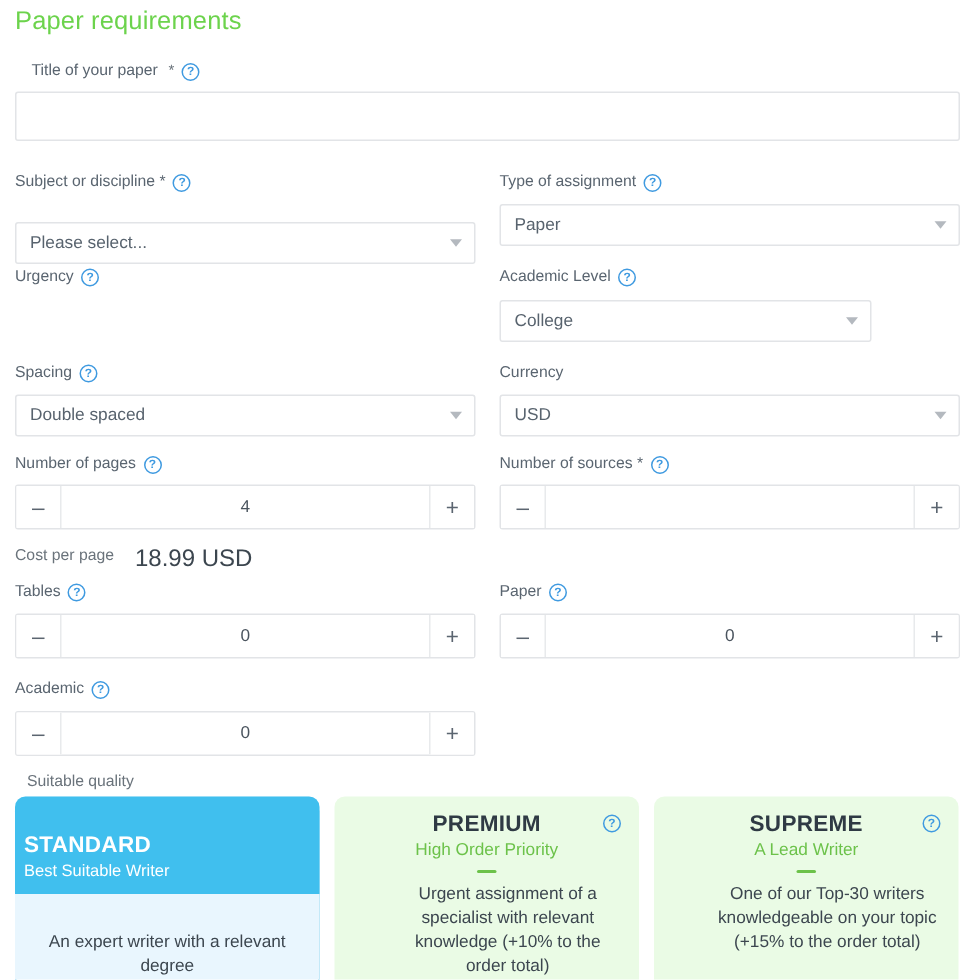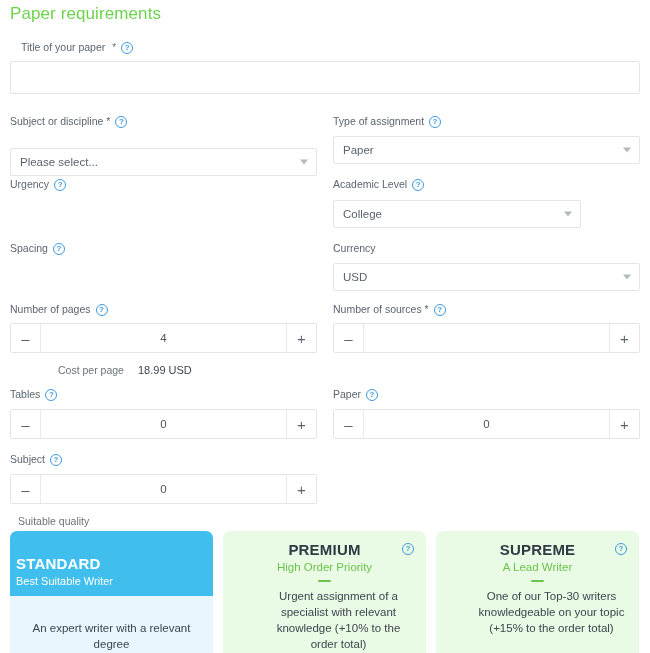--- a/index.html
+++ b/index.html
@@ -62,23 +62,23 @@
     font-size: 15px; color: #5b6570; cursor: pointer; background:#fff;
     user-select: none; line-height: 1;
   }
   .stepper .btn.minus { border-right: 1px solid #e8eaec; }
   .stepper .btn.plus  { border-left: 1px solid #e8eaec; }
   .stepper .val {
     flex: 1 1 auto; display:flex; align-items:center; justify-content:center;
     font-size: 11.5px; color: #4a545e;
   }
 
-  .cost-row { display:flex; gap: 14px; margin-left: 48px; }
+  .cost-row { display:flex; gap: 14px; }
   .cost-label { font-size: 10.5px; color: #6a737b; }
-  .cost-value { font-size: 11px; color: #3c464f; }
+  .cost-value { font-size: 16px; color: #3c464f; }
 
   .cards { position:absolute; left: 10px; top: 531px; width: 630px; display:flex; gap: 10px; }
   .card {
     width: 203px; border-radius: 7px; overflow: visible; position: relative;
   }
   .card-std { background: #e9f6fe; box-shadow: 0 3px 0 0 #3fbbe8; border-radius: 7px; }
   .card-std .card-head {
     background: #40bfee; border-radius: 7px 7px 0 0;
     padding: 24px 6px 9px; text-align:left;
   }
@@ -160,20 +160,24 @@
     <span>College</span>
     <span class="caret"></span>
   </div>
 
   <div style="position:absolute; left:10px; top:242px; width:307px;">
     <div class="field-label">
       <span>Spacing</span>
       <span class="help">?</span>
     </div>
   </div>
+  <div class="select" style="position:absolute; left:10px; top:263px; width:307px;">
+    <span>Double spaced</span>
+    <span class="caret"></span>
+  </div>
 
   <div style="position:absolute; left:333px; top:242px; width:307px;">
     <div class="field-label">
       <span>Currency</span>
     </div>
   </div>
   <div class="select" style="position:absolute; left:333px; top:263px; width:307px;">
     <span>USD</span>
     <span class="caret"></span>
   </div>
@@ -226,21 +230,21 @@
     </div>
   </div>
   <div class="stepper" style="position:absolute; left:333px; top:409px; width:307px;">
     <div class="btn minus">–</div>
     <div class="val">0</div>
     <div class="btn plus">+</div>
   </div>
 
   <div style="position:absolute; left:10px; top:453px; width:307px;">
     <div class="field-label">
-      <span>Subject</span>
+      <span>Academic</span>
       <span class="help">?</span>
     </div>
   </div>
   <div class="stepper" style="position:absolute; left:10px; top:474px; width:307px;">
     <div class="btn minus">–</div>
     <div class="val">0</div>
     <div class="btn plus">+</div>
   </div>
 
   <div class="lbl-sm" style="position:absolute; left:18px; top:515px;">Suitable quality</div>

